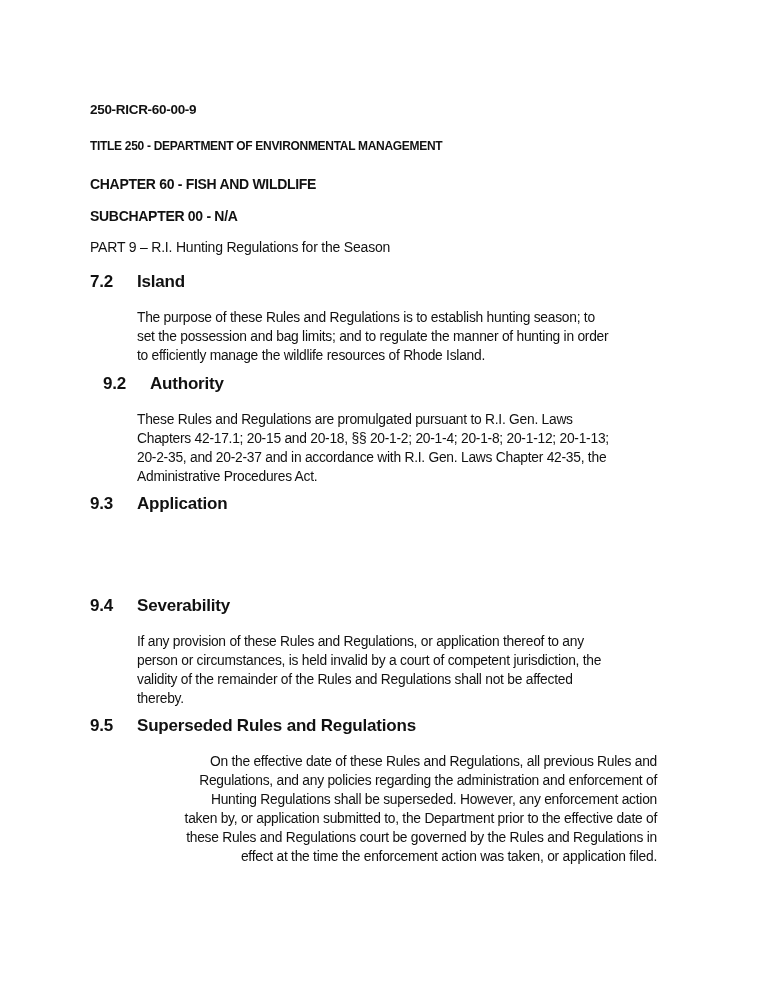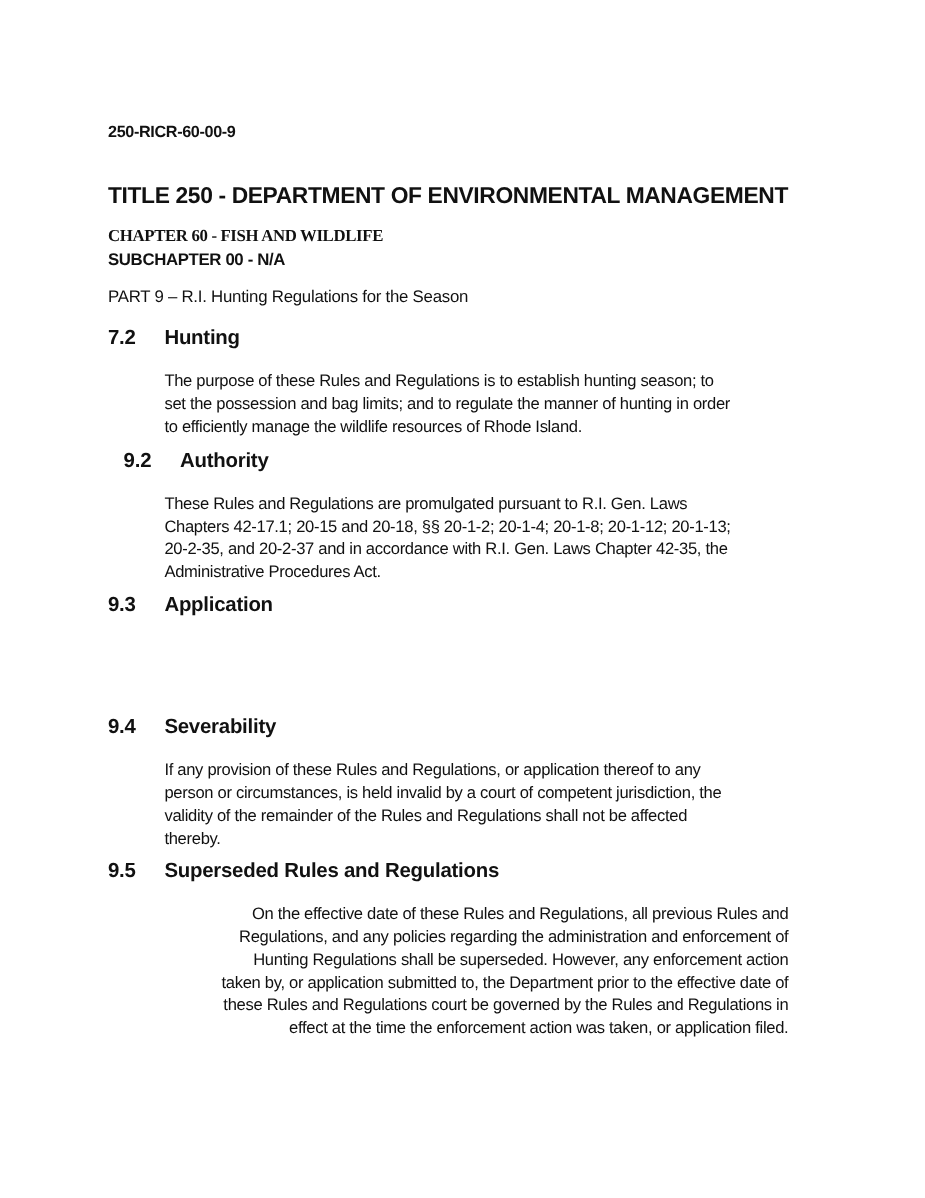--- a/index.html
+++ b/index.html
@@ -1,22 +1,22 @@
 <!DOCTYPE html>
 <html><head>
   <meta charset="utf-8">
   <style>
     html, body { margin: 0; padding: 0; background: #ffffff; }
     body { width: 771px; height: 998px; position: relative; overflow: hidden;
            font-family: "Liberation Sans", sans-serif; color: #111; }
     .page { position: absolute; left: 0; top: 0; width: 686px; height: 998px; }
     .hdr { position: absolute; left: 90px; margin: 0; white-space: nowrap; font-weight: bold; }
     .code { top: 102px; font-size: 13.5px; letter-spacing: -0.3px; }
-    .title { top: 153px; font-size: 19px; letter-spacing: -0.3px; }
-    .chapter { top: 190px; font-size: 14px; letter-spacing: -0.3px; font-family: Liberation Serif, serif; }
+    .title { top: 139px; font-size: 12px; letter-spacing: -0.3px; }
+    .chapter { top: 176px; font-size: 14px; letter-spacing: -0.3px; }
     .subchapter { top: 208px; font-size: 14px; letter-spacing: -0.3px; }
     .part { top: 239px; font-size: 14px; font-weight: normal; letter-spacing: -0.2px; }
 
     .sec-head { position: absolute; left: 90px; margin: 0; font-weight: bold; font-size: 17px;
                 white-space: nowrap; letter-spacing: -0.2px; }
     .sec-num { display: inline-block; width: 47px; }
     .sec-body { position: absolute; left: 137px; width: 520px; margin: 0; font-size: 13.8px;
                 line-height: 19px; letter-spacing: -0.25px; }
     .sec-body span { display: block; white-space: nowrap; }
   </style>
@@ -24,21 +24,21 @@
 <body>
 
 <div class="page">
   <p class="hdr code">250-RICR-60-00-9</p>
   <p class="hdr title">TITLE 250 - DEPARTMENT OF ENVIRONMENTAL MANAGEMENT</p>
   <p class="hdr chapter">CHAPTER 60 - FISH AND WILDLIFE</p>
   <p class="hdr subchapter">SUBCHAPTER 00 - N/A</p>
   <p class="hdr part">PART 9 – R.I. Hunting Regulations for the Season</p>
 
   <h2 class="sec-head" style="top:272px;">
-    <span class="sec-num">7.2</span><span>Hunting</span>
+    <span class="sec-num">7.2</span><span>Island</span>
   </h2>
   <div class="sec-body" style="top:308px;">
     <span>The purpose of these Rules and Regulations is to establish hunting season; to</span>
     <span>set the possession and bag limits; and to regulate the manner of hunting in order</span>
     <span>to efficiently manage the wildlife resources of Rhode Island.</span>
   </div>
 
   <h2 class="sec-head" style="top:374px;margin-left:13px;">
     <span class="sec-num">9.2</span><span>Authority</span>
   </h2>

